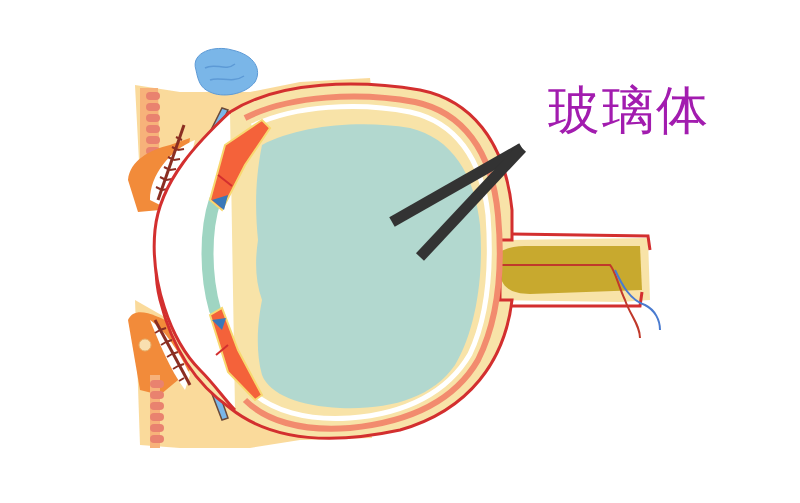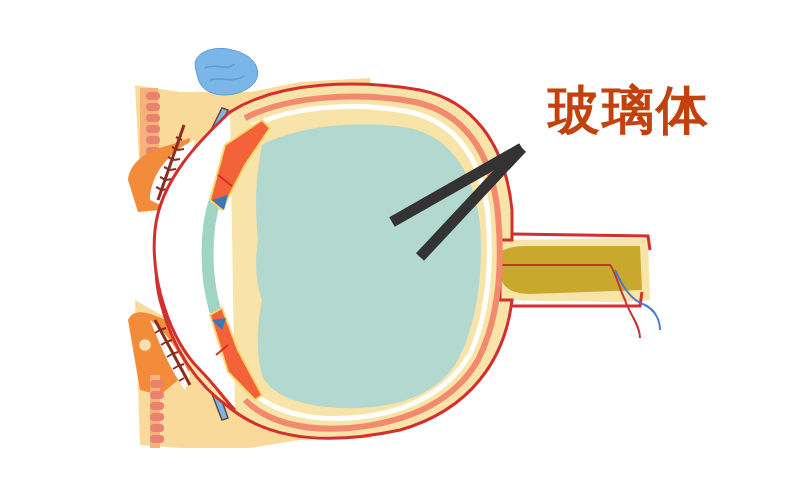--- a/index.html
+++ b/index.html
@@ -2,23 +2,23 @@
 <html><head>
   <meta charset="utf-8">
   <style>
     html, body { margin: 0; padding: 0; background: #ffffff; }
     body { width: 800px; height: 503px; position: relative; overflow: hidden; }
     #diagram { position: absolute; left: 0; top: 0; width: 800px; height: 503px; }
     .label {
       position: absolute;
       left: 548px; top: 84px;
       font-family: "DejaVu Sans", sans-serif;
-      font-weight: bold;
+      font-weight: normal;
       font-size: 52px;
-      color: #c2410c;
+      color: #a21caf;
       letter-spacing: 2px;
       line-height: 1;
     }
   </style>
 </head>
 <body>
 
 <svg id="diagram" viewBox="0 0 800 503" xmlns="http://www.w3.org/2000/svg">
 
   <g>

